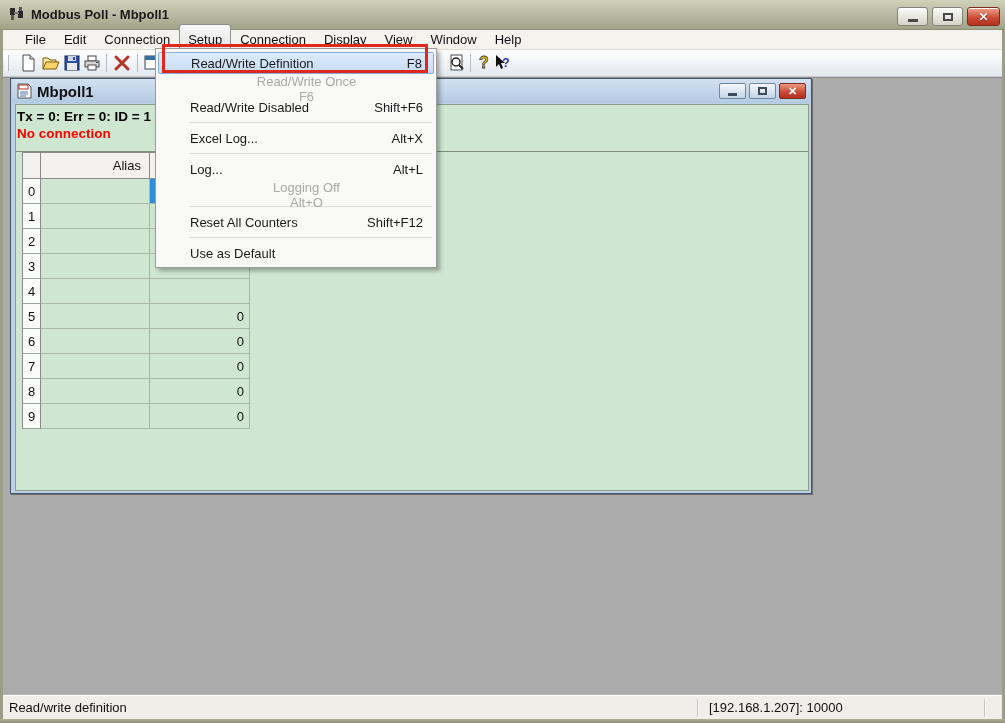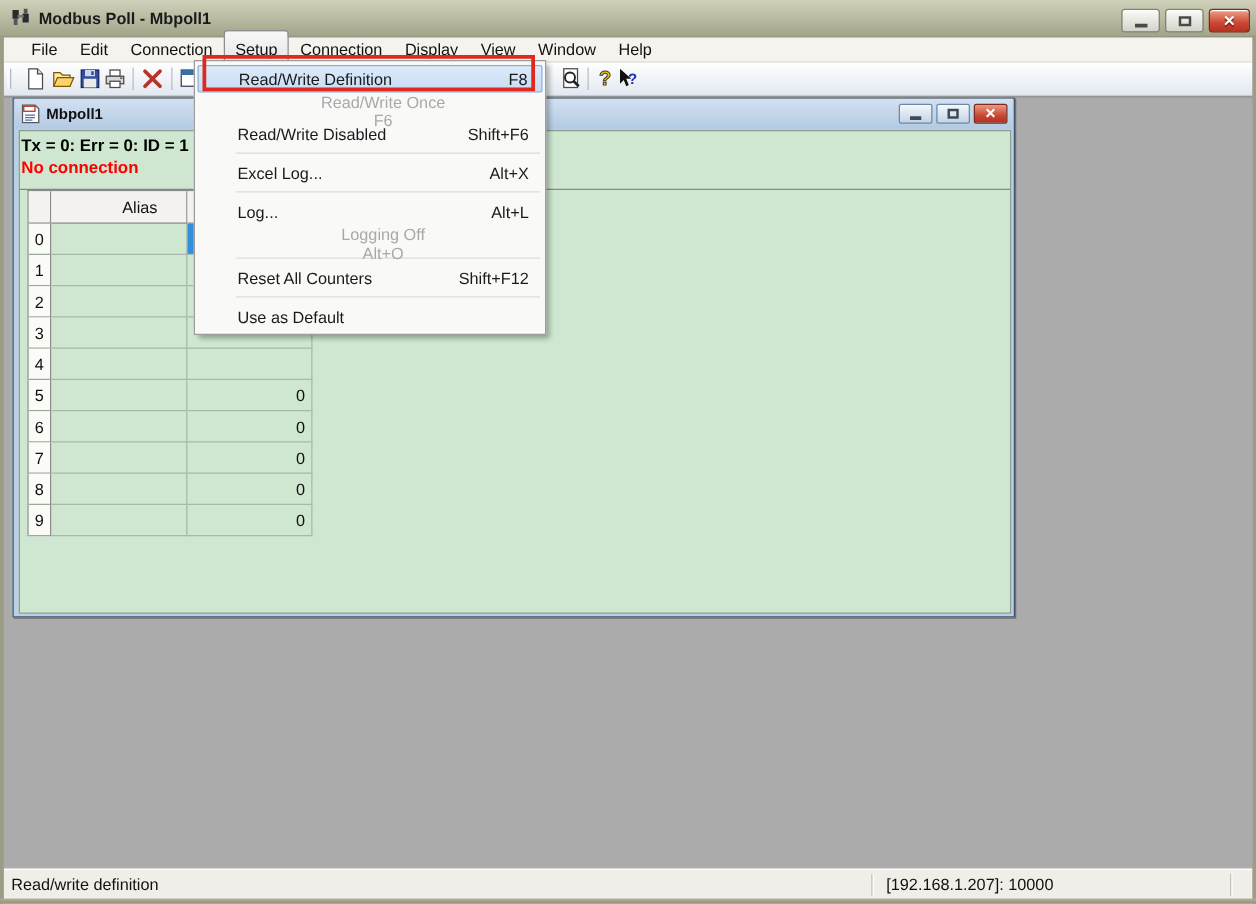--- a/index.html
+++ b/index.html
@@ -58,21 +58,21 @@
   
   .child {
     position:absolute; left:10px; top:78px; width:802px; height:416px;
     background:#b9d0e6; border:1px solid #46566a; box-shadow:1px 1px 0 rgba(0,0,0,.35);
   }
   .child-titlebar {
     position:absolute; left:1px; top:0; width:798px; height:24px;
     background:linear-gradient(#d3e1f1,#b3cae2);
     display:flex; align-items:center; padding-left:5px;
   }
-  .child-title { font-weight:600; font-size:12px; margin-left:5px; }
+  .child-title { font-weight:600; font-size:15px; margin-left:5px; }
   .cbtns { position:absolute; right:4px; top:4px; display:flex; gap:3px; }
   .cbtn {
     width:27px; height:16px; border:1px solid #708aa5; border-radius:2px;
     background:linear-gradient(#f4f8fc,#c3d4e6);
     display:flex; align-items:center; justify-content:center;
   }
   .cbtn.close { background:linear-gradient(#eb9a84,#c94733 60%,#b23120); border-color:#7e2a1d; }
   .cglyph-min { width:9px; height:3px; background:#3d4b59; margin-top:7px; }
   .cglyph-rest { width:9px; height:8px; border:2px solid #3d4b59; }
   .cglyph-close { color:#fff; font-weight:bold; font-size:11px; line-height:11px; }
@@ -84,21 +84,21 @@
   .noconn  { font-weight:bold; font-size:13.5px; margin:2px 0 0 1px; color:#ff0000; }
   .hsep { position:absolute; left:0; top:46px; width:100%; height:1px; background:#7f8c80; }
   
   .grid {
     position:absolute; left:6px; top:47px;
     display:grid; grid-template-columns:18px 109px 100px;
     grid-template-rows:26px repeat(10,25px);
     border-left:1px solid #8a8a8a; border-top:1px solid #8a8a8a;
   }
   .gh { background:#f3f2ee; border-right:1px solid #8a8a8a; border-bottom:1px solid #8a8a8a; }
-  .gh.alias { text-align:right; line-height:25px; padding-right:23px; font-size:13px; }
+  .gh.alias { text-align:right; line-height:25px; padding-right:8px; font-size:13px; }
   .rownum { background:#fbfbf8; border-right:1px solid #8a8a8a; border-bottom:1px solid #9aa89b;
     text-align:center; line-height:25px; font-size:13px; }
   .cell { border-right:1px solid #a9b8aa; border-bottom:1px solid #a9b8aa; }
   .cell.value { text-align:right; padding-right:5px; line-height:25px; font-size:13px; }
   .cell.sel { background:#2f8fdd; }
   
   .dropdown {
     position:absolute; left:155px; top:48px; width:282px; z-index:40;
     background:#f9f9f8; border:1px solid #9c9c9c; padding:3px 0 3px 0;
     box-shadow:3px 3px 4px rgba(0,0,0,.3);

